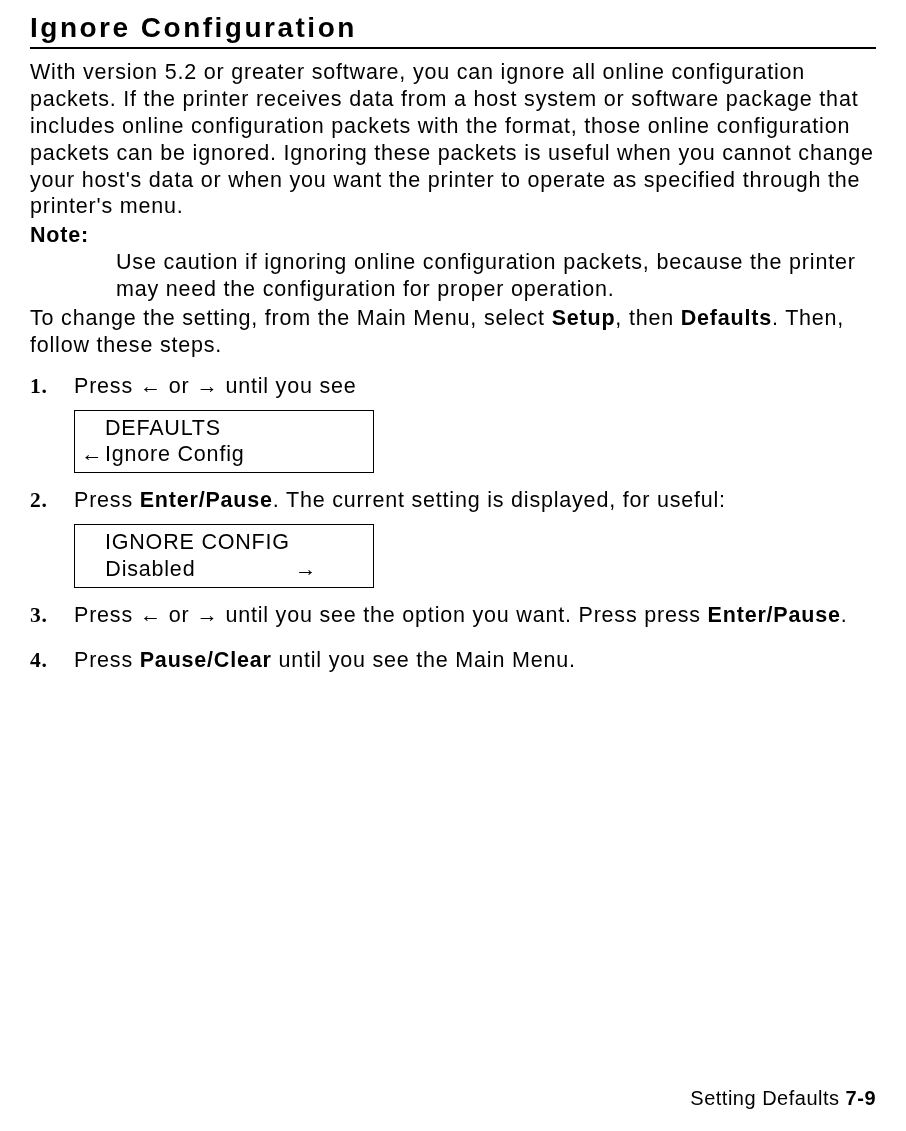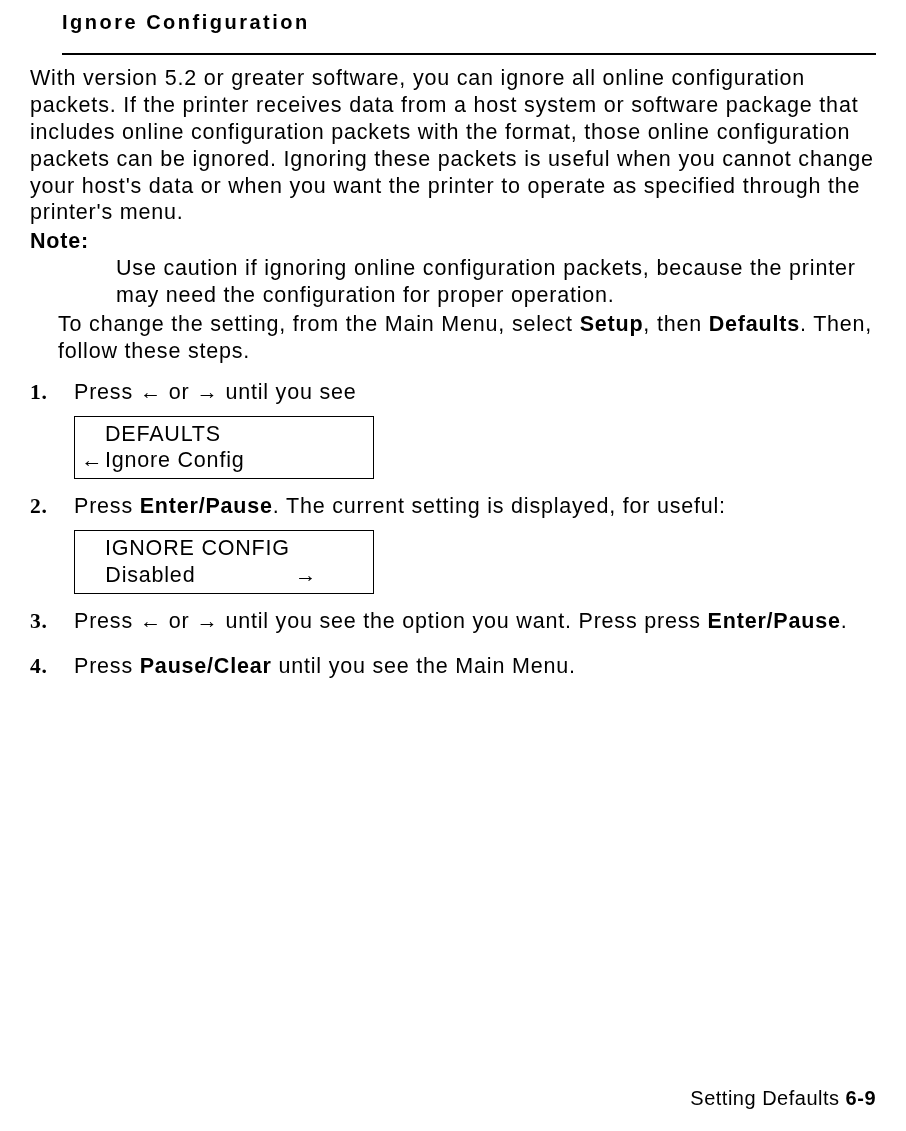--- a/index.html
+++ b/index.html
@@ -10,46 +10,44 @@
       width: 906px;
       height: 1131px;
       padding: 10px 30px 20px 30px;
       position: relative;
       font-size: 21.5px;
       line-height: 1.25;
     }
     .section-title {
       font-weight: bold;
       letter-spacing: 2.5px;
-      font-size: 20px;
+      font-size: 28px;
       border-bottom: 2px solid #000;
-      padding-bottom: 18px;
+      padding-bottom: 2px;
       margin-bottom: 10px;
-      margin-left: 32px;
     }
     .body-para {
       margin-bottom: 2px;
       letter-spacing: 0.8px;
     }
     .note-block {
       display: flex;
       margin-bottom: 2px;
       letter-spacing: 0.8px;
     }
     .note-label {
       font-weight: bold;
       flex: 0 0 86px;
     }
     .note-body {
       flex: 1;
     }
     .nav-para {
       margin-bottom: 14px;
       letter-spacing: 0.8px;
-      margin-left: 28px;
     }
     .step {
       display: flex;
       margin-bottom: 10px;
       letter-spacing: 0.8px;
     }
     .step-num {
       font-family: "Times New Roman", Times, serif;
       font-weight: bold;
       flex: 0 0 44px;
@@ -152,14 +150,14 @@
 <div style="height:8px;"></div>
 
 <div class="step">
   <div class="step-num">4.</div>
   <div class="step-body">
     <span>Press </span><span class="bold">Pause/Clear</span><span> until you see the Main Menu.</span>
   </div>
 </div>
 
 <div class="footer">
-  <span>Setting Defaults  </span><span class="footer-num">6-9</span>
+  <span>Setting Defaults  </span><span class="footer-num">7-9</span>
 </div>
 
 </body></html>

